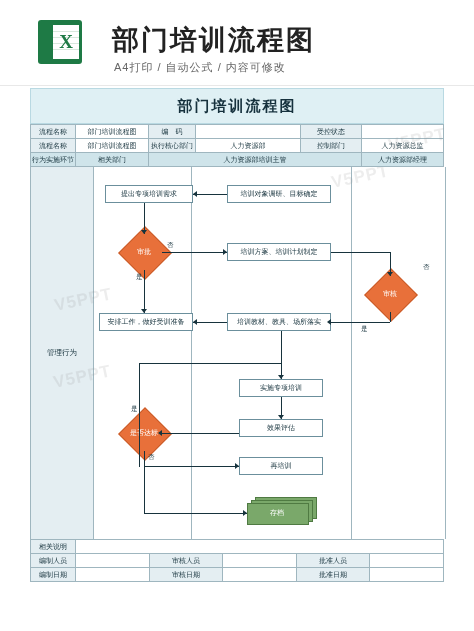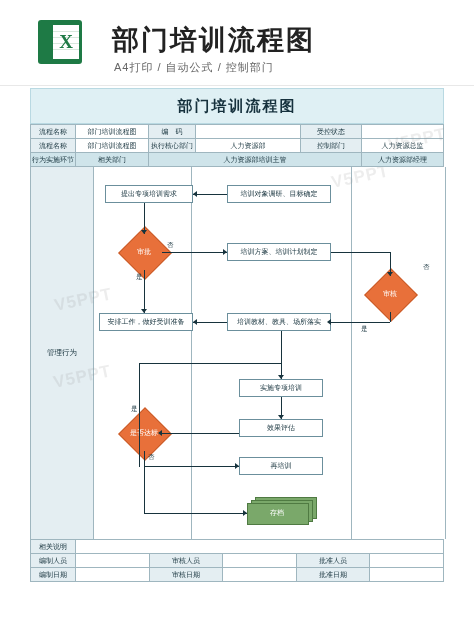--- a/index.html
+++ b/index.html
@@ -115,21 +115,21 @@
     <div class="xls-icon">
       <div class="sheet">
         <div class="row" style="top:6px"></div>
         <div class="row" style="top:12px"></div>
         <div class="row" style="top:18px"></div>
         <div class="row" style="top:24px"></div>
         <div class="xglyph">X</div>
       </div>
     </div>
     <div class="title-main">部门培训流程图</div>
-    <div class="title-sub">A4打印 / 自动公式 / 控制部门</div>
+    <div class="title-sub">A4打印 / 自动公式 / 内容可修改</div>
   </div>
 
   <div class="doc">
 
     <div class="doc-title-band">
       <div class="t">部门培训流程图</div>
     </div>
 
     <table class="grid">
       <tbody>

